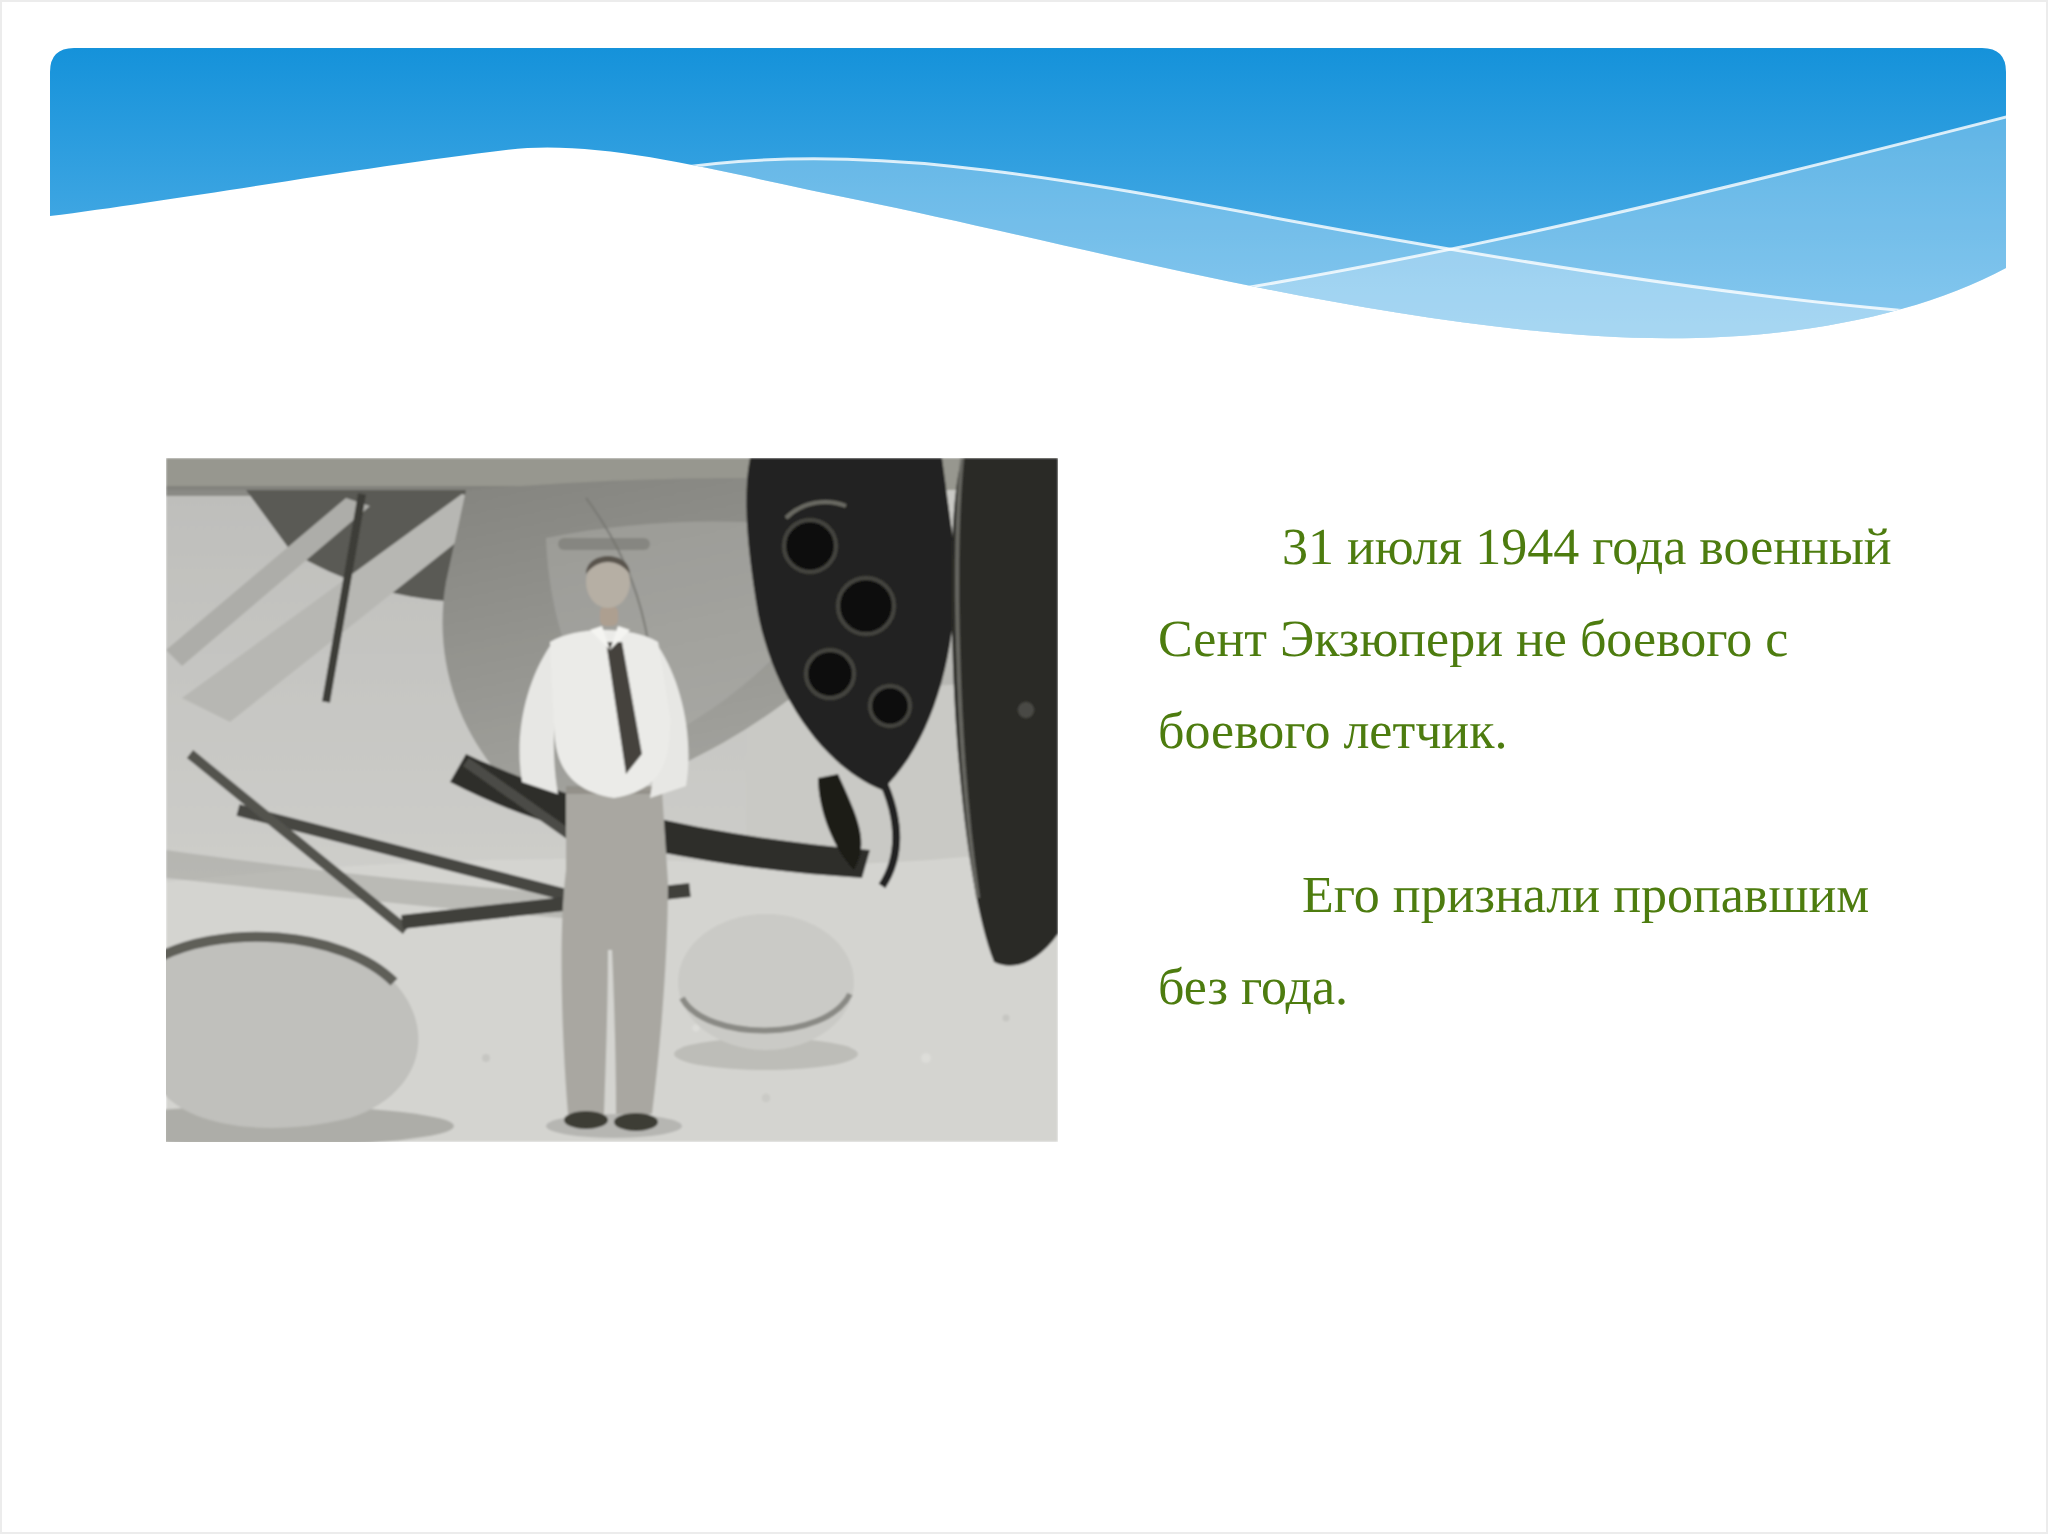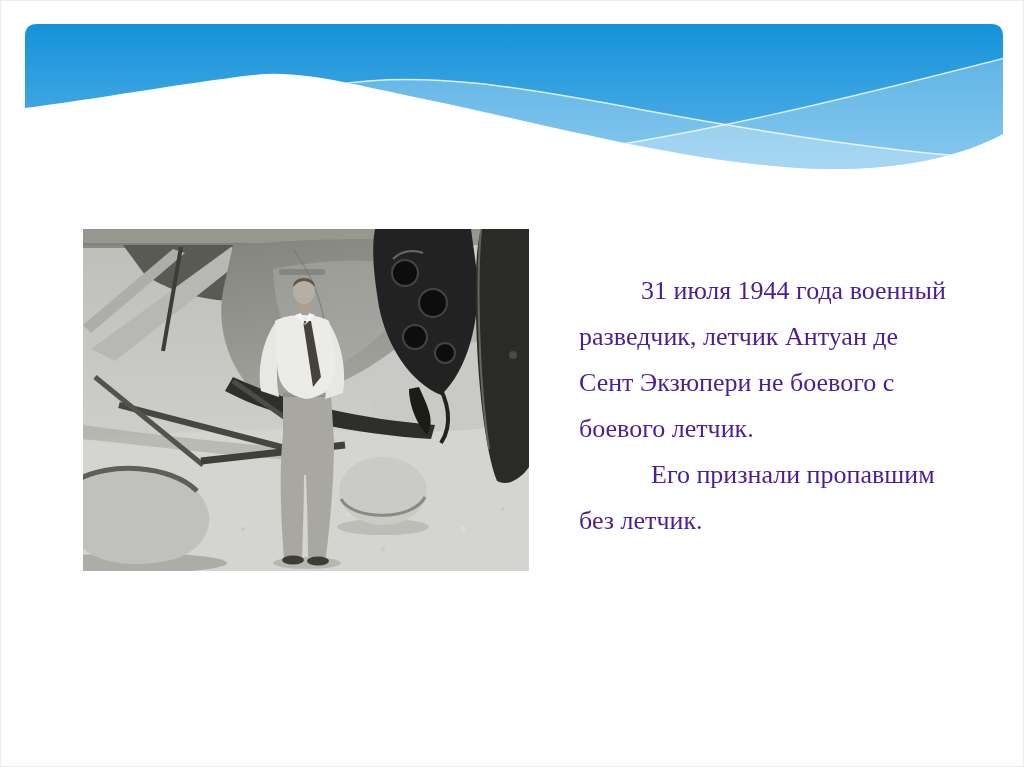--- a/index.html
+++ b/index.html
@@ -5,26 +5,26 @@
   html,body{margin:0;padding:0;background:#ffffff;}
   .slide{
     position:relative;width:1024px;height:767px;background:#ffffff;
     overflow:hidden;box-sizing:border-box;border:1px solid #ececec;
     font-family:"Liberation Serif", serif;
   }
   .header-svg{position:absolute;top:0;left:0;display:block;}
   .photo{position:absolute;left:82px;top:228px;width:446px;height:342px;}
   .photo svg{display:block;width:100%;height:100%;}
   .textblock{
-    position:absolute;left:578px;top:267px;width:404px;
-    color:#4c1d95;font-size:26px;line-height:46px;
+    position:absolute;left:578px;top:250px;width:404px;
+    color:#4d7c0f;font-size:26px;line-height:46px;
   }
   .tl{white-space:nowrap;}
   .ind1{padding-left:62px;}
-  .ind2{padding-left:72px;}
+  .ind2{padding-left:72px;margin-top:36px;}
 </style>
 </head>
 <body>
 
 <div class="slide">
 
   <svg class="header-svg" width="1024" height="200" viewBox="0 0 1024 200" aria-hidden="true">
     <defs>
       <linearGradient id="hg" gradientUnits="userSpaceOnUse" x1="0" y1="23" x2="0" y2="178">
         <stop offset="0" stop-color="#1592da"></stop>
@@ -132,20 +132,19 @@
           <path d="M210 58 C210 46 232 46 232 58 C226 50 216 50 210 58 Z" fill="#5a554d"></path>
           <ellipse cx="210" cy="331" rx="11" ry="4.5" fill="#3c3c35"></ellipse>
           <ellipse cx="235" cy="332" rx="11" ry="4.5" fill="#3c3c35"></ellipse>
         </g>
       </g>
     </svg>
   </figure>
 
   <div class="textblock">
     <div class="tl ind1">31 июля 1944 года военный</div>
-    <div class="tl">разведчик, летчик Антуан де</div>
     <div class="tl">Сент Экзюпери не боевого с</div>
     <div class="tl">боевого летчик.</div>
     <div class="tl ind2">Его признали пропавшим</div>
-    <div class="tl">без летчик.</div>
+    <div class="tl">без года.</div>
   </div>
 
 </div>
 
 </body></html>

